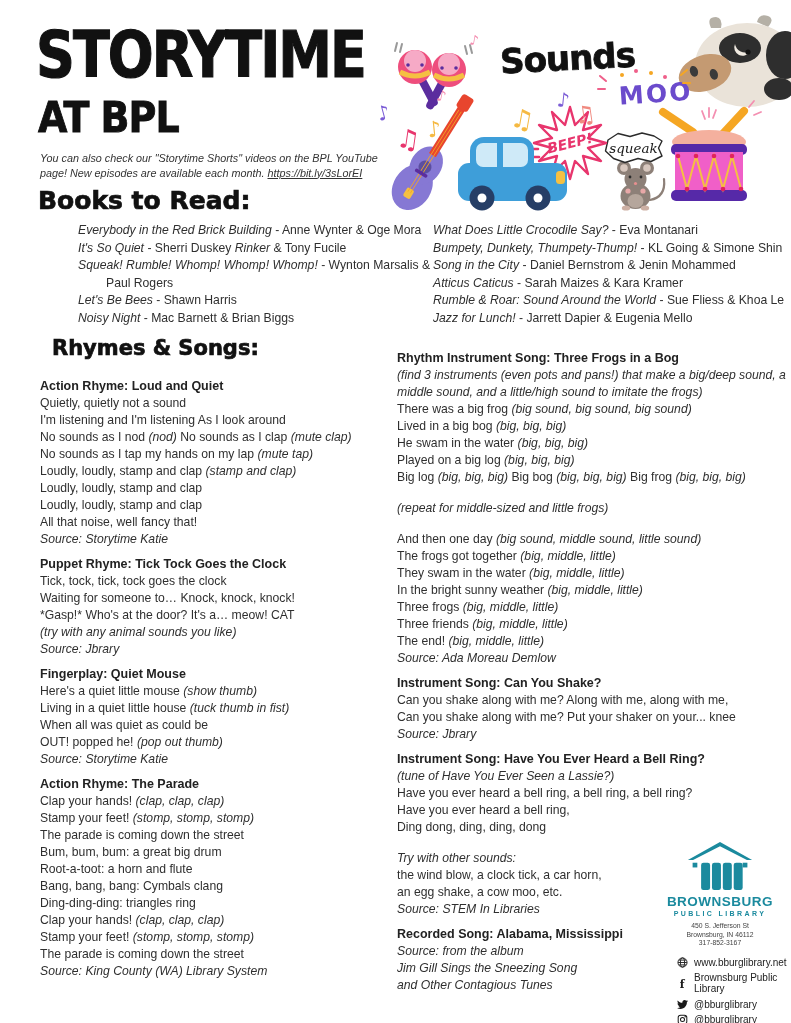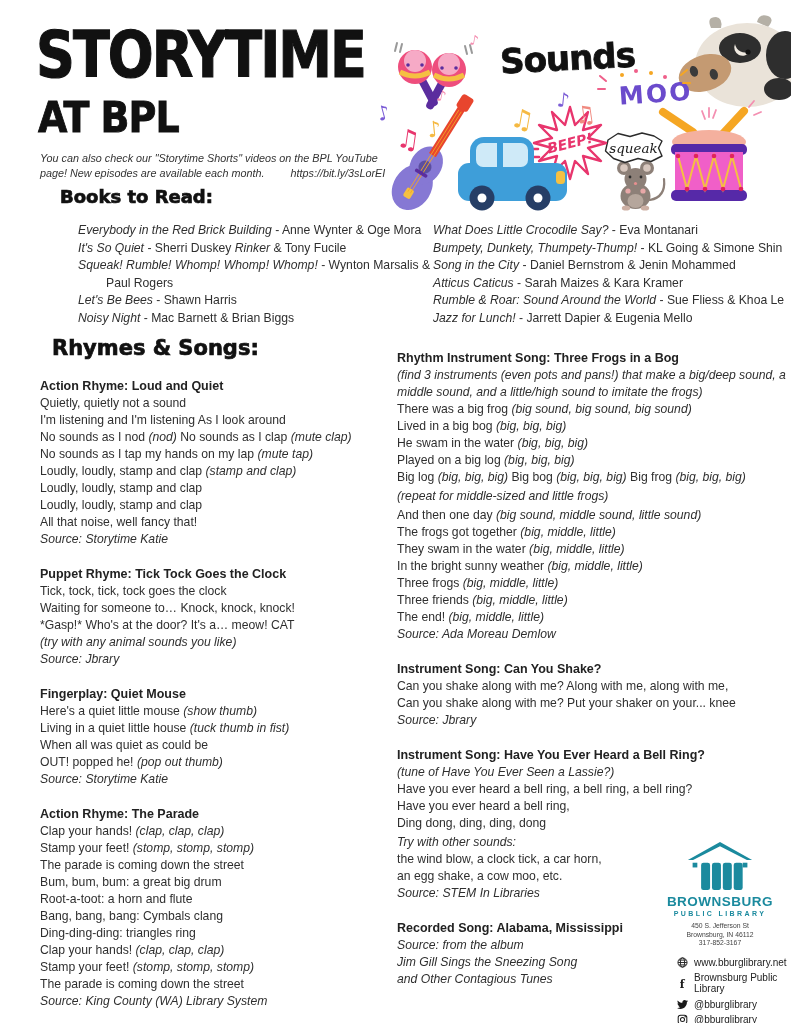--- a/index.html
+++ b/index.html
@@ -3,35 +3,35 @@
 <meta charset="utf-8">
 <style>
   html,body{margin:0;padding:0;background:#ffffff;}
   body{width:791px;height:1023px;position:relative;font-family:"Liberation Sans",sans-serif;color:#2f2f2f;overflow:hidden;}
   .page{position:absolute;inset:0;}
   .marker{font-family:"DejaVu Sans",sans-serif;font-weight:900;color:#111;}
 
   .title1{position:absolute;left:36px;top:24px;font-size:54px;letter-spacing:-2px;line-height:1;transform:scaleY(1.18);transform-origin:top left;-webkit-text-stroke:1px #111;}
   .title2{position:absolute;left:38px;top:96px;font-size:38px;letter-spacing:-1px;line-height:1;transform:scaleY(1.12);transform-origin:top left;-webkit-text-stroke:0.8px #111;}
   .intro{position:absolute;left:40px;top:151px;width:352px;font-size:10.8px;font-style:italic;line-height:14.5px;color:#333;}
-  .intro .link{cursor:pointer;margin-left:23px;}
+  .intro .link{text-decoration:underline;cursor:pointer;}
   .sounds{position:absolute;left:500px;top:38px;font-size:34px;letter-spacing:-1px;transform:rotate(-3deg);-webkit-text-stroke:0.8px #111;z-index:3;}
   .collage{position:absolute;left:375px;top:15px;z-index:2;}
 
-  .h-books{position:absolute;left:60px;top:186px;font-size:18px;-webkit-text-stroke:0.7px #111;}
+  .h-books{position:absolute;left:38px;top:186px;font-size:25px;-webkit-text-stroke:0.7px #111;}
   .books-grid{position:absolute;left:38px;top:222px;width:745px;display:grid;grid-template-columns:355px 1fr;margin-left:40px;}
   .book{padding-left:28px;text-indent:-28px;font-size:12.2px;line-height:17.5px;}
 
   .h-rhymes{position:absolute;left:52px;top:336px;font-size:21px;-webkit-text-stroke:0.7px #111;}
   .rcol{position:absolute;left:40px;top:378px;width:356px;}
   .rcol-right{left:397px;top:350px;width:392px;}
-  .rtitle{font-size:12.5px;font-weight:bold;line-height:17px;margin-top:18px;color:#222;}
+  .rtitle{font-size:12.5px;font-weight:bold;line-height:17px;margin-top:8px;color:#222;}
   .rsec:first-child .rtitle{margin-top:0;}
   .rline{font-size:12.2px;line-height:17px;}
-  .rline.gap{margin-top:2px;}
+  .rline.gap{margin-top:14px;}
   .it{font-style:italic;}
 
   .library{position:absolute;left:650px;top:841px;width:140px;text-align:center;z-index:4;background:#fff;}
   .lib-logo{display:block;margin:0 auto;}
   .lib-name{color:#1b8a9e;font-weight:bold;font-size:13.5px;letter-spacing:0.5px;margin-top:2px;text-align:center;}
   .lib-sub{color:#1b8a9e;font-size:7px;letter-spacing:2.4px;font-weight:bold;margin-top:1px;}
   .lib-addr{margin-top:5px;font-size:6.8px;line-height:8.5px;color:#444;}
   .social{margin-top:9px;text-align:left;padding-left:27px;}
   .srow{display:flex;align-items:center;gap:6px;margin-bottom:4.5px;}
   .srow svg{flex:0 0 auto;}

